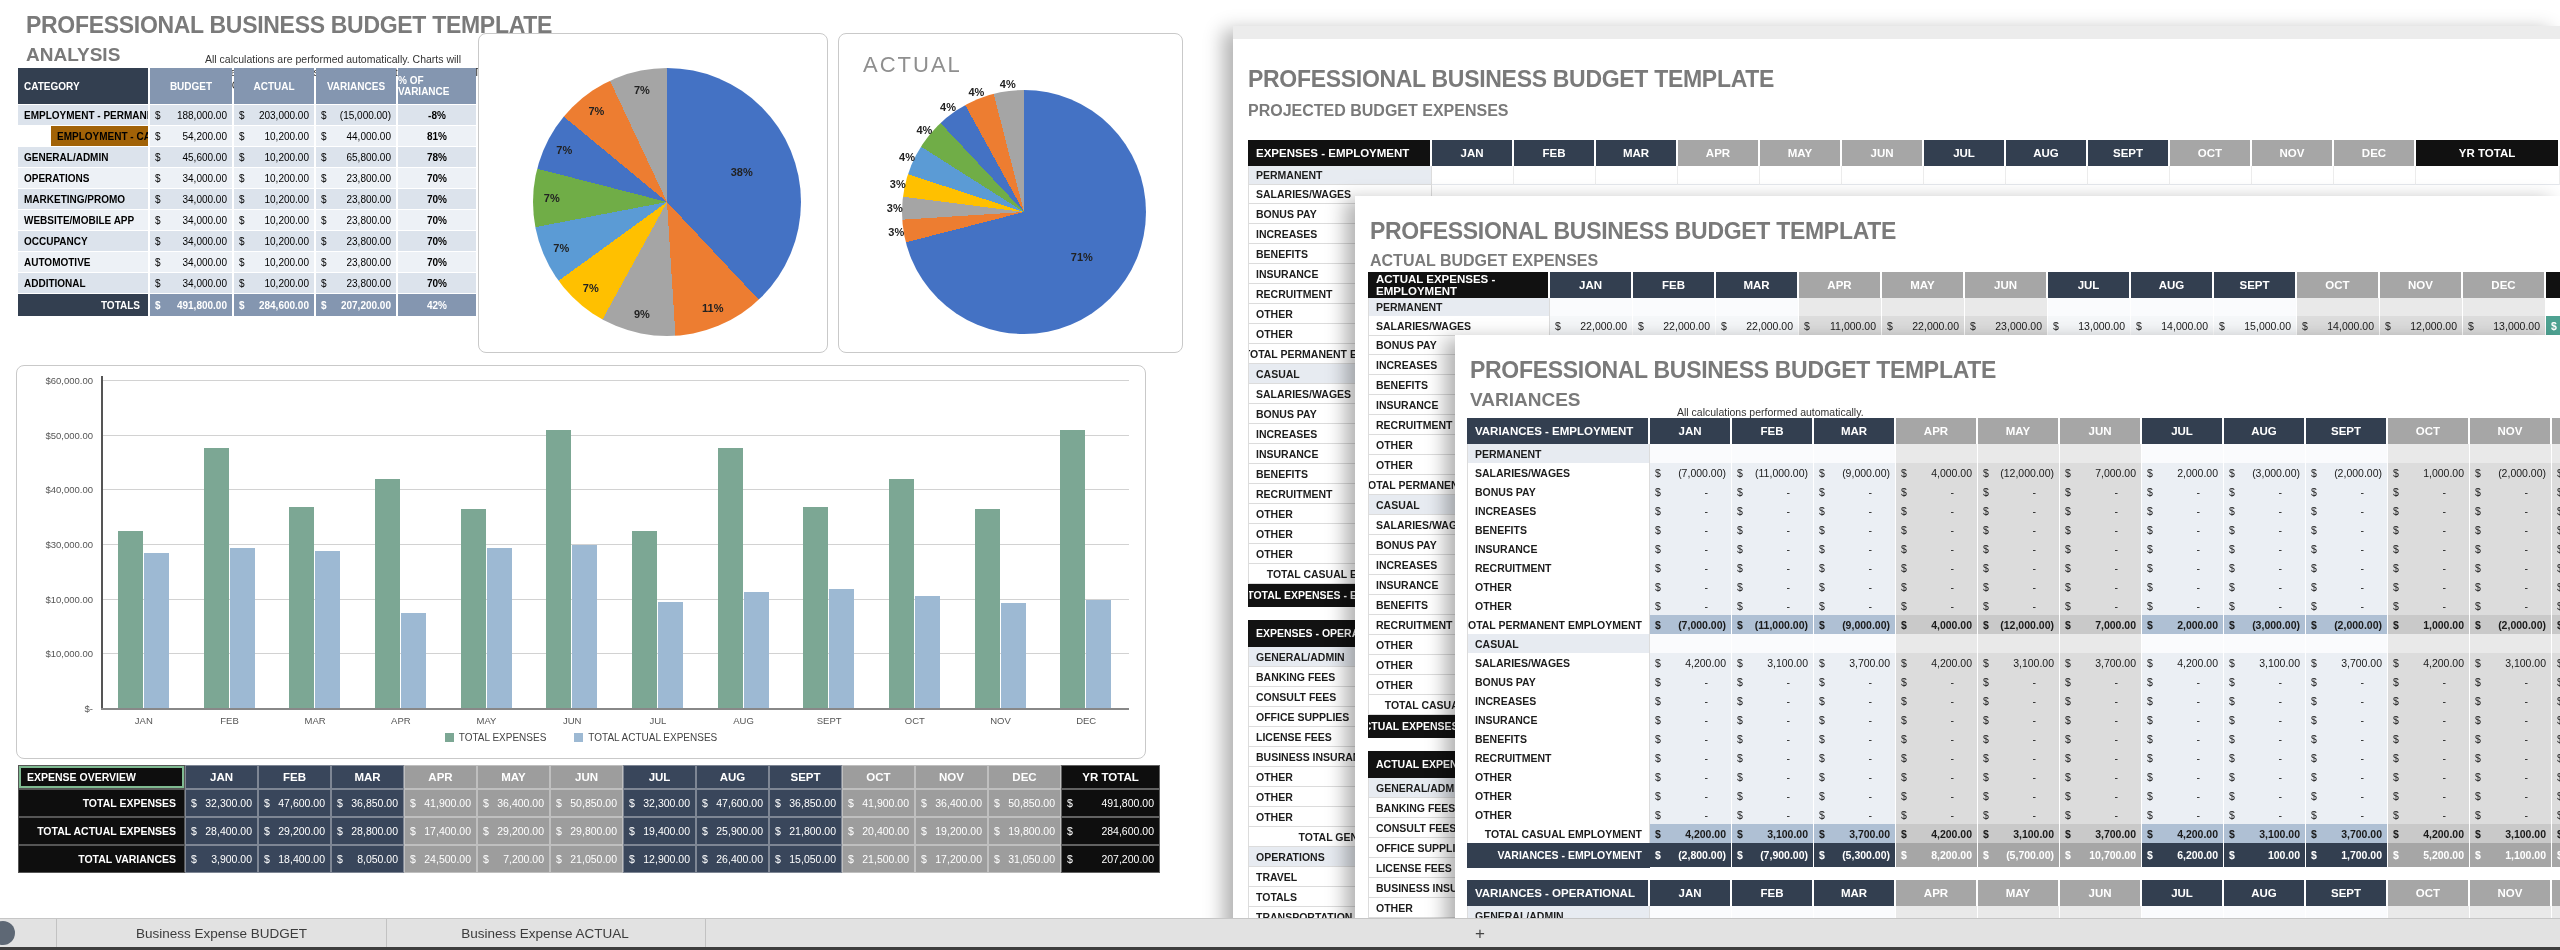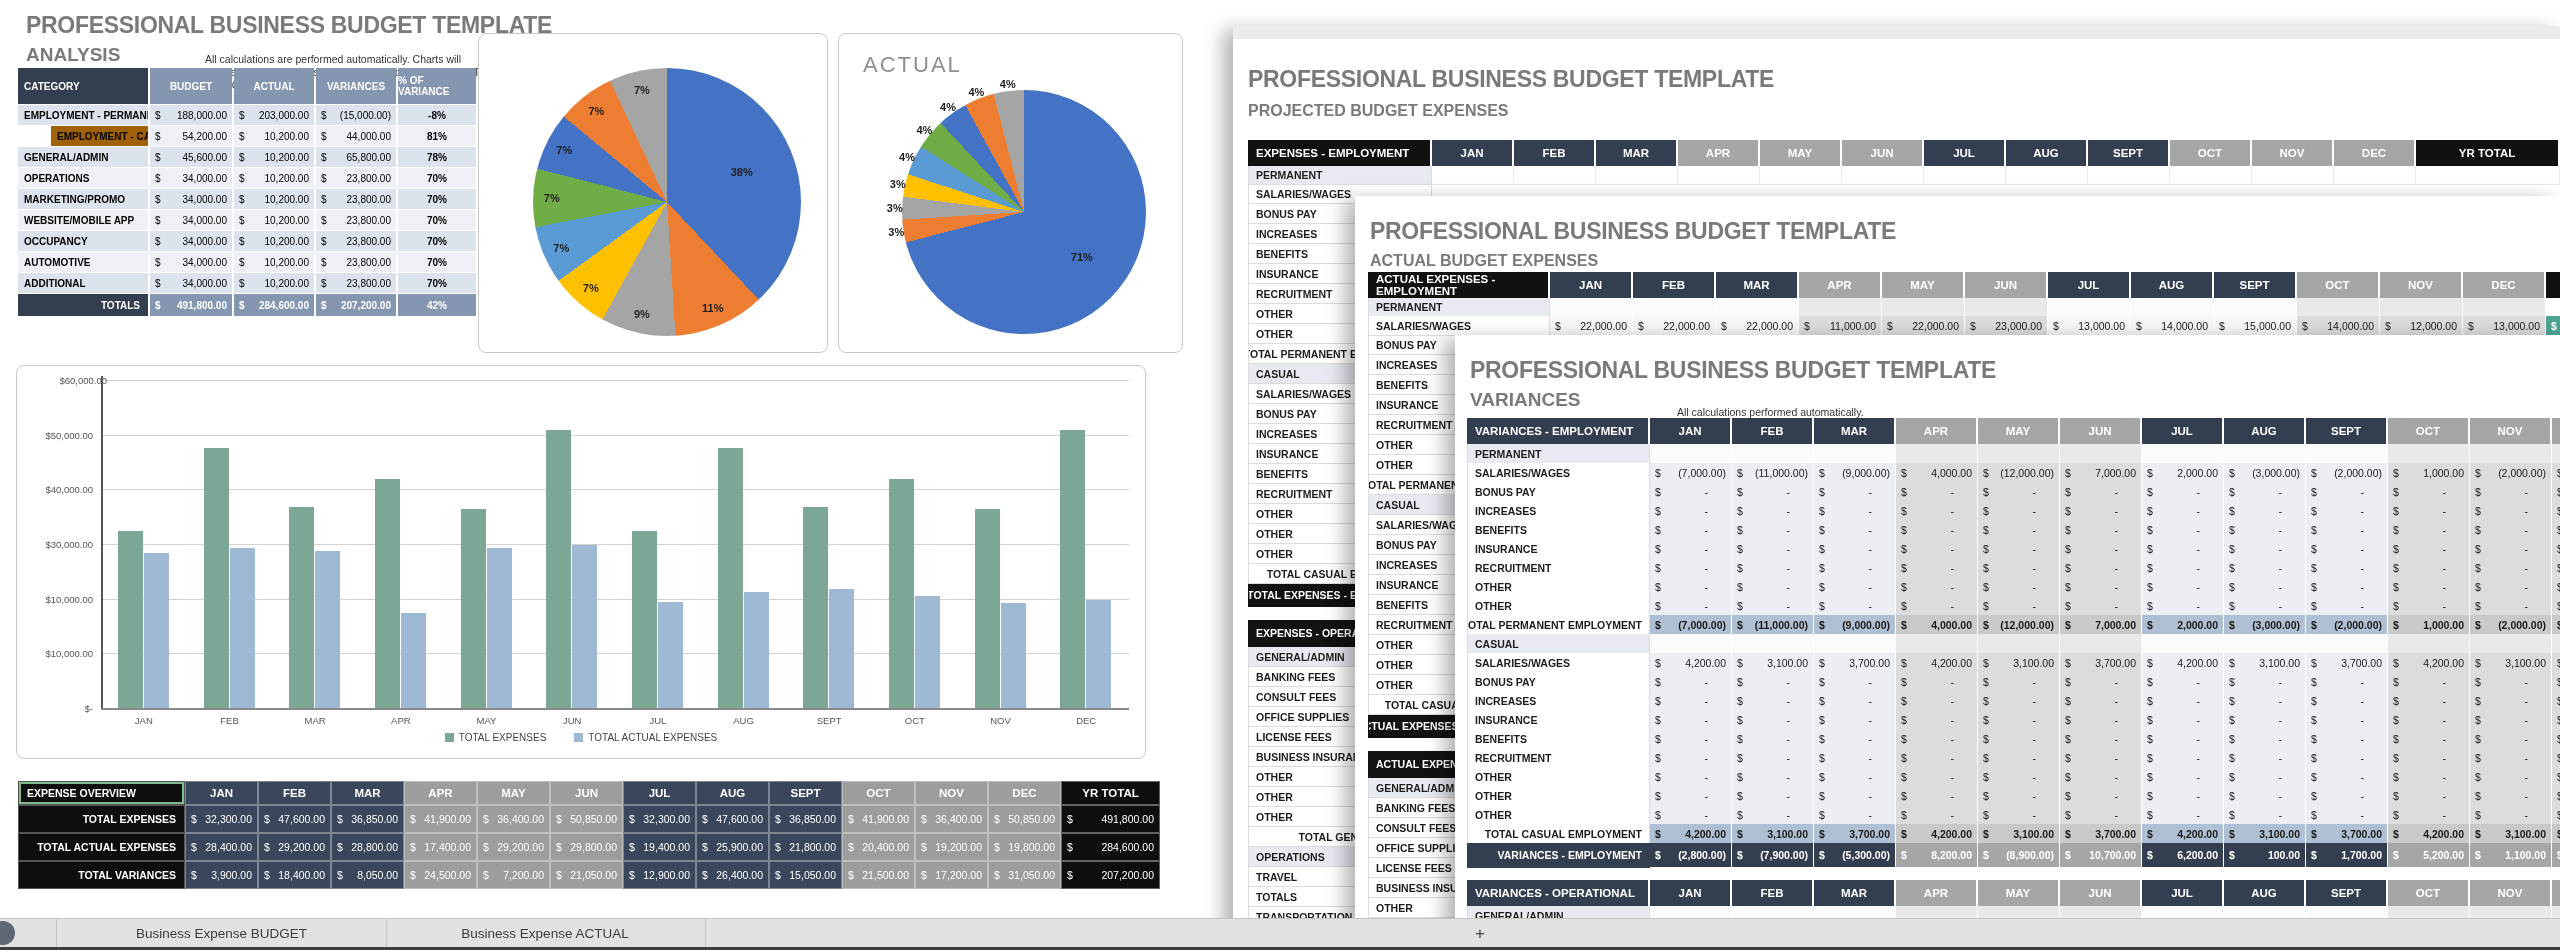--- a/index.html
+++ b/index.html
@@ -61,21 +61,21 @@
   .plab{position:absolute;font-size:11px;font-weight:bold;color:#222;transform:translate(-50%,-50%);}
   #pie2-title{position:absolute;left:24px;top:18px;font-size:22px;font-weight:300;letter-spacing:2px;color:#8F8F8F;}
   #barbox{left:16px;top:365px;width:1128px;height:392px;}
   .gline{position:absolute;height:1px;background:#D2D2D2;}
   .ylab{position:absolute;font-size:9.5px;color:#555;text-align:right;width:58px;}
   .xlab{position:absolute;font-size:9.5px;color:#555;text-align:center;width:70px;}
   .bar{position:absolute;}
   #bar-legend{position:absolute;left:0;width:100%;display:flex;justify-content:center;gap:28px;font-size:10px;color:#444;}
   .leg-item{display:flex;align-items:center;gap:5px;}
   .leg-sq{width:9px;height:9px;display:inline-block;}
-  #overview{position:absolute;left:18px;top:765px;margin-top:16px;}
+  #overview{position:absolute;left:18px;top:765px;}
   .ov-row{display:grid;grid-template-columns:167px repeat(12,73px) 99px;}
   .ov-h{height:24px;} .ov-d{height:28px;}
   .ov-lab{display:flex;align-items:center;justify-content:flex-end;background:#0E0E0E;color:#fff;
           font-size:10.5px;font-weight:bold;padding-right:8px;border:1px solid #555;}
   .ov-corner{justify-content:flex-start;padding-left:8px;box-shadow:inset 0 0 0 2px rgba(140,205,160,.9);}
   .ov-cell{display:flex;align-items:center;justify-content:space-between;padding:0 5px;color:#fff;
            font-size:10.5px;border:1px solid rgba(255,255,255,.35);}
   .ov-cell.hd{justify-content:center;font-weight:bold;font-size:11.5px;}
   .ov-qd{background:#39465B;} .ov-qg{background:#9D9D9D;} .ov-bk{background:#0E0E0E;}
 
@@ -314,21 +314,21 @@
         <div class="ylab" style="left: 18px; top: 282.333px;">$10,000.00</div>
         <div class="gline" style="left: 84px; width: 1028px; top: 232.667px;"></div>
         <div class="ylab" style="left: 18px; top: 227.667px;">$10,000.00</div>
         <div class="gline" style="left: 84px; width: 1028px; top: 178px;"></div>
         <div class="ylab" style="left: 18px; top: 173px;">$30,000.00</div>
         <div class="gline" style="left: 84px; width: 1028px; top: 123.333px;"></div>
         <div class="ylab" style="left: 18px; top: 118.333px;">$40,000.00</div>
         <div class="gline" style="left: 84px; width: 1028px; top: 68.6667px;"></div>
         <div class="ylab" style="left: 18px; top: 63.6667px;">$50,000.00</div>
         <div class="gline" style="left: 84px; width: 1028px; top: 14px;"></div>
-        <div class="ylab" style="left: 32px; top: 9px;">$60,000.00</div>
+        <div class="ylab" style="left: 18px; top: 9px;">$60,000.00</div>
         <div class="ylab" style="left: 18px; top: 337px;">$-</div>
         <div style="position: absolute; width: 1.5px; background: rgb(85, 85, 85); left: 84px; top: 10px; height: 332px;"></div>
         <div style="position: absolute; height: 1.5px; background: rgb(136, 136, 136); left: 84px; width: 1028px; top: 342px;"></div>
         <div class="bar" style="left: 100.833px; width: 25px; top: 165.427px; height: 176.573px; background: rgb(124, 167, 148);"></div>
         <div class="bar" style="left: 126.833px; width: 25px; top: 186.747px; height: 155.253px; background: rgb(157, 185, 211);"></div>
         <div class="xlab" style="left: 91.8333px; top: 349px;">JAN</div>
         <div class="bar" style="left: 186.5px; width: 25px; top: 81.7867px; height: 260.213px; background: rgb(124, 167, 148);"></div>
         <div class="bar" style="left: 212.5px; width: 25px; top: 182.373px; height: 159.627px; background: rgb(157, 185, 211);"></div>
         <div class="xlab" style="left: 177.5px; top: 349px;">FEB</div>
         <div class="bar" style="left: 272.167px; width: 25px; top: 140.553px; height: 201.447px; background: rgb(124, 167, 148);"></div>
@@ -1928,21 +1928,21 @@
           <div class="vc qd s-grand">
             <span>$</span>
             <span class="a">(5,300.00)</span>
           </div>
           <div class="vc qg s-grand">
             <span>$</span>
             <span class="a">8,200.00</span>
           </div>
           <div class="vc qg s-grand">
             <span>$</span>
-            <span class="a">(8,900.00)</span>
+            <span class="a">(5,700.00)</span>
           </div>
           <div class="vc qg s-grand">
             <span>$</span>
             <span class="a">10,700.00</span>
           </div>
           <div class="vc qd s-grand">
             <span>$</span>
             <span class="a">6,200.00</span>
           </div>
           <div class="vc qd s-grand">

